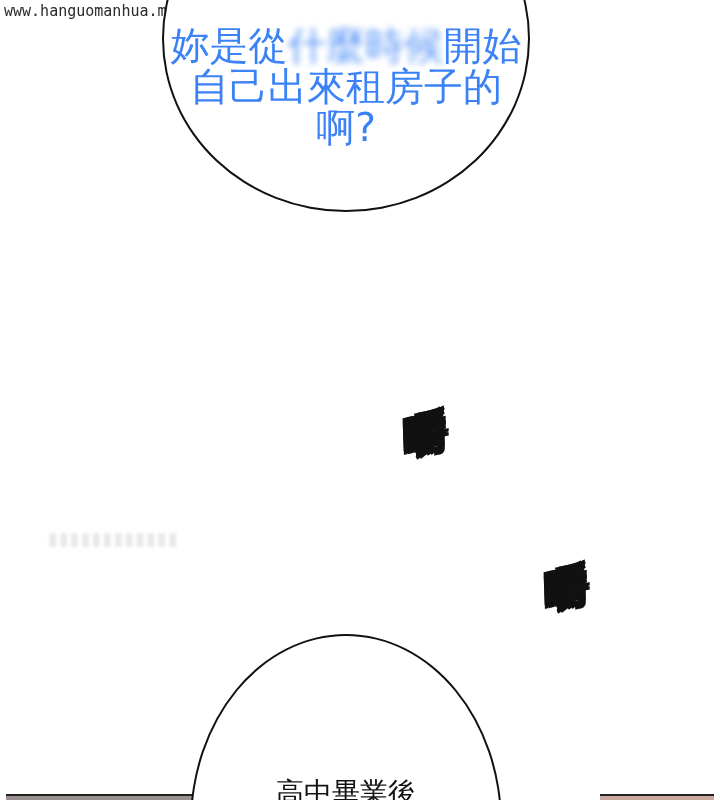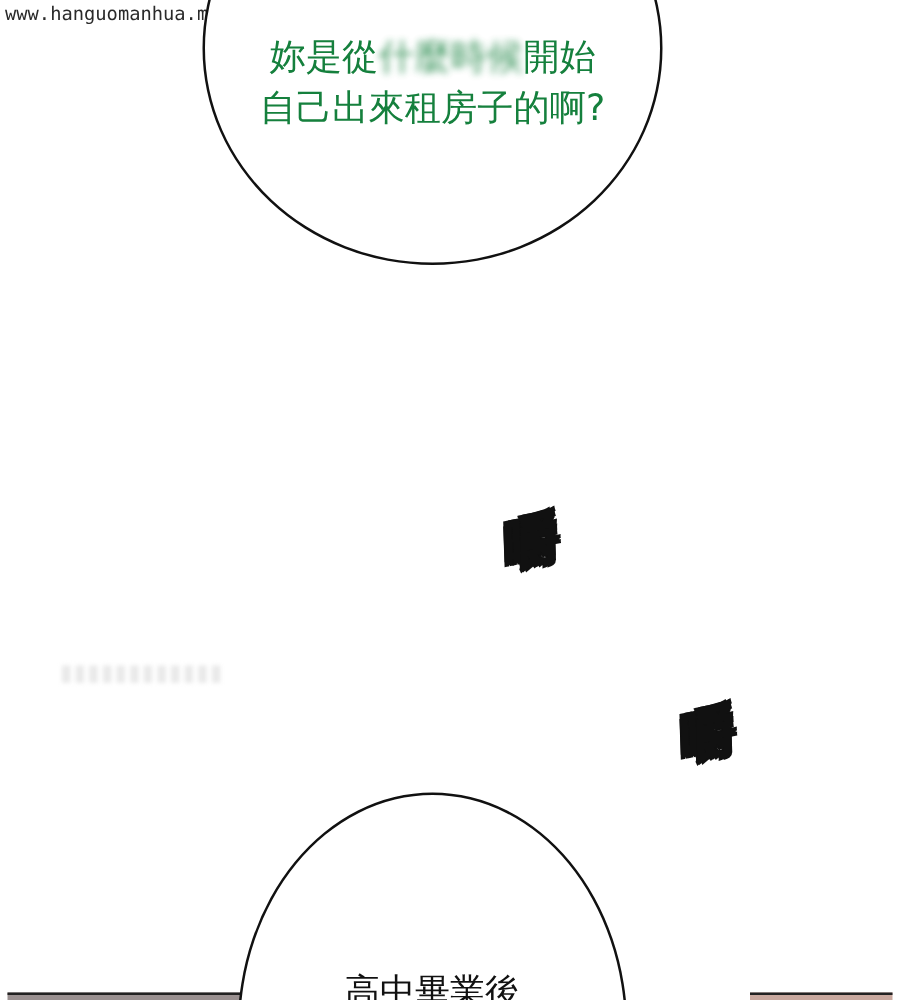--- a/index.html
+++ b/index.html
@@ -17,22 +17,22 @@
     .bubble {
       position: absolute; background: #fff;
       border: 2px solid #111; border-radius: 50%;
       box-sizing: border-box;
     }
     .bubble-top {
       left: 162px; top: -135px; width: 368px; height: 347px;
     }
     .bubble-top .text {
       position: absolute; left: 0; right: 0; top: 158px;
-      text-align: center; font-size: 29px; line-height: 41px;
-      color: #15803d;
+      text-align: center; font-size: 39px; line-height: 41px;
+      color: #3b82f6;
     }
     .blurred {
       display: inline-block; filter: blur(3px); opacity: 0.85;
     }
     .bb {
       position: absolute; left: 190px; top: 634px; width: 312px; height: 380px;
       background: #fff; border: 2px solid #111; border-radius: 50%;
       box-sizing: border-box; z-index: 3;
     }
     .bb .text {

